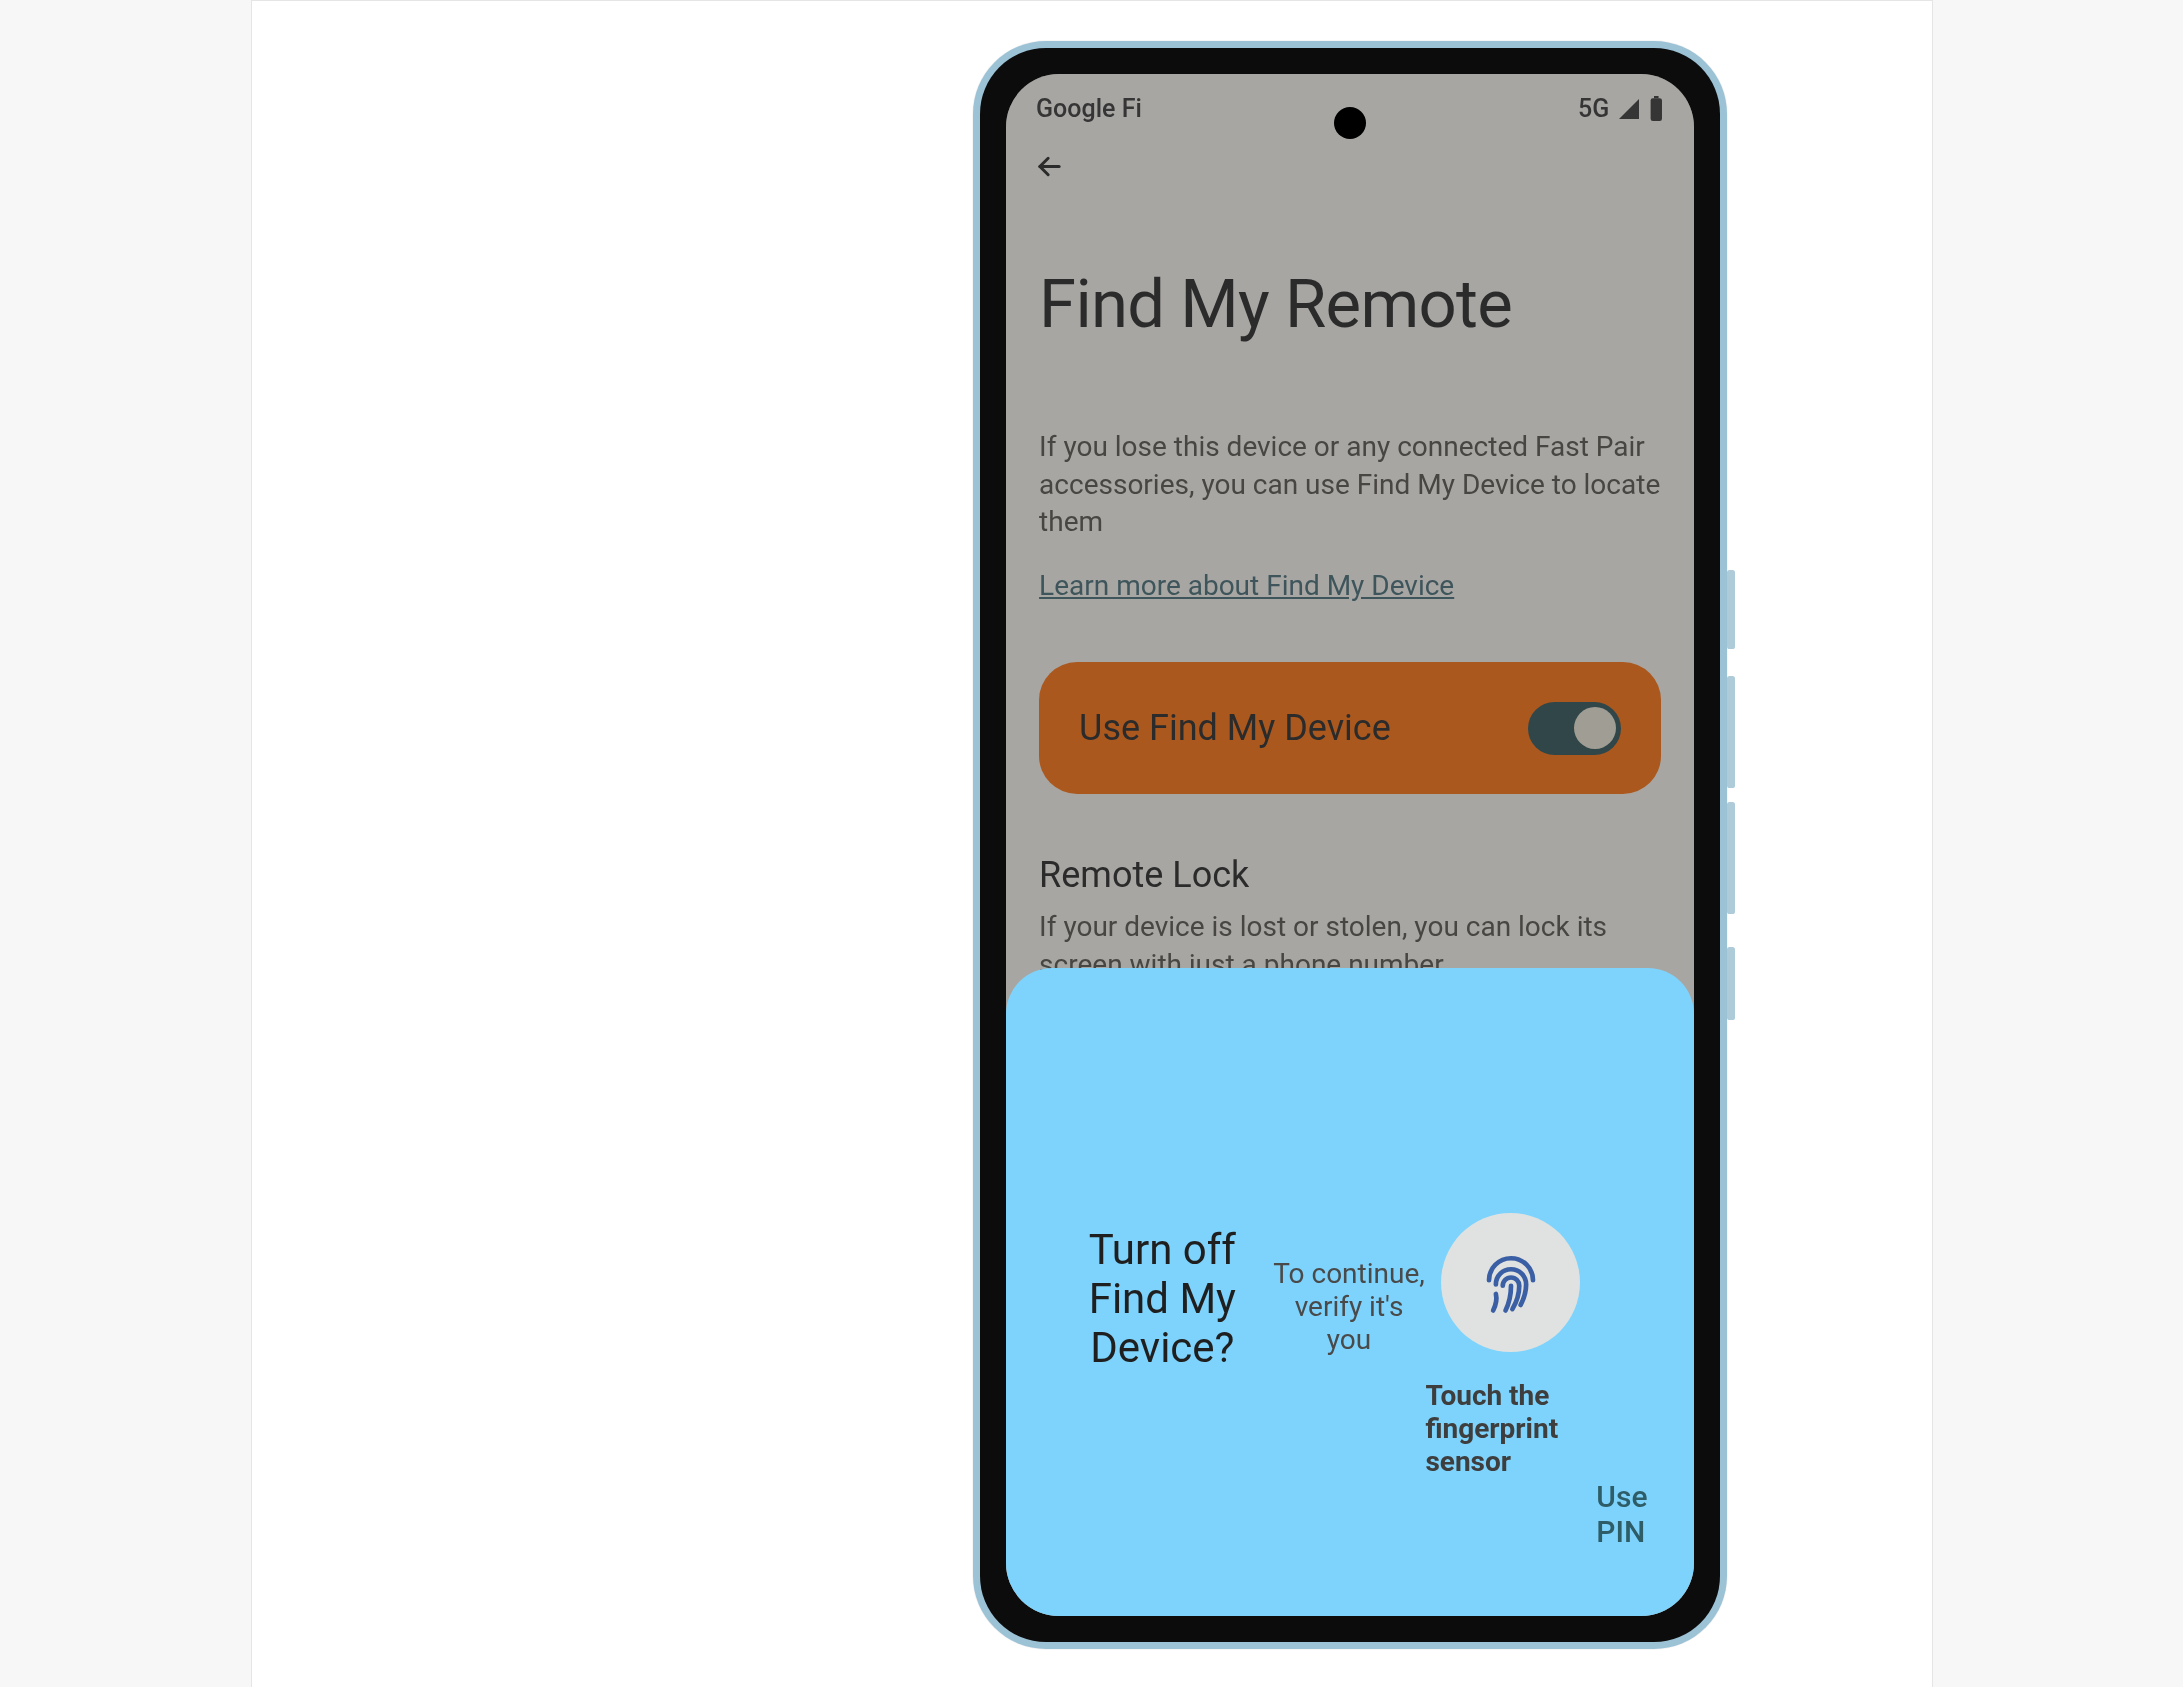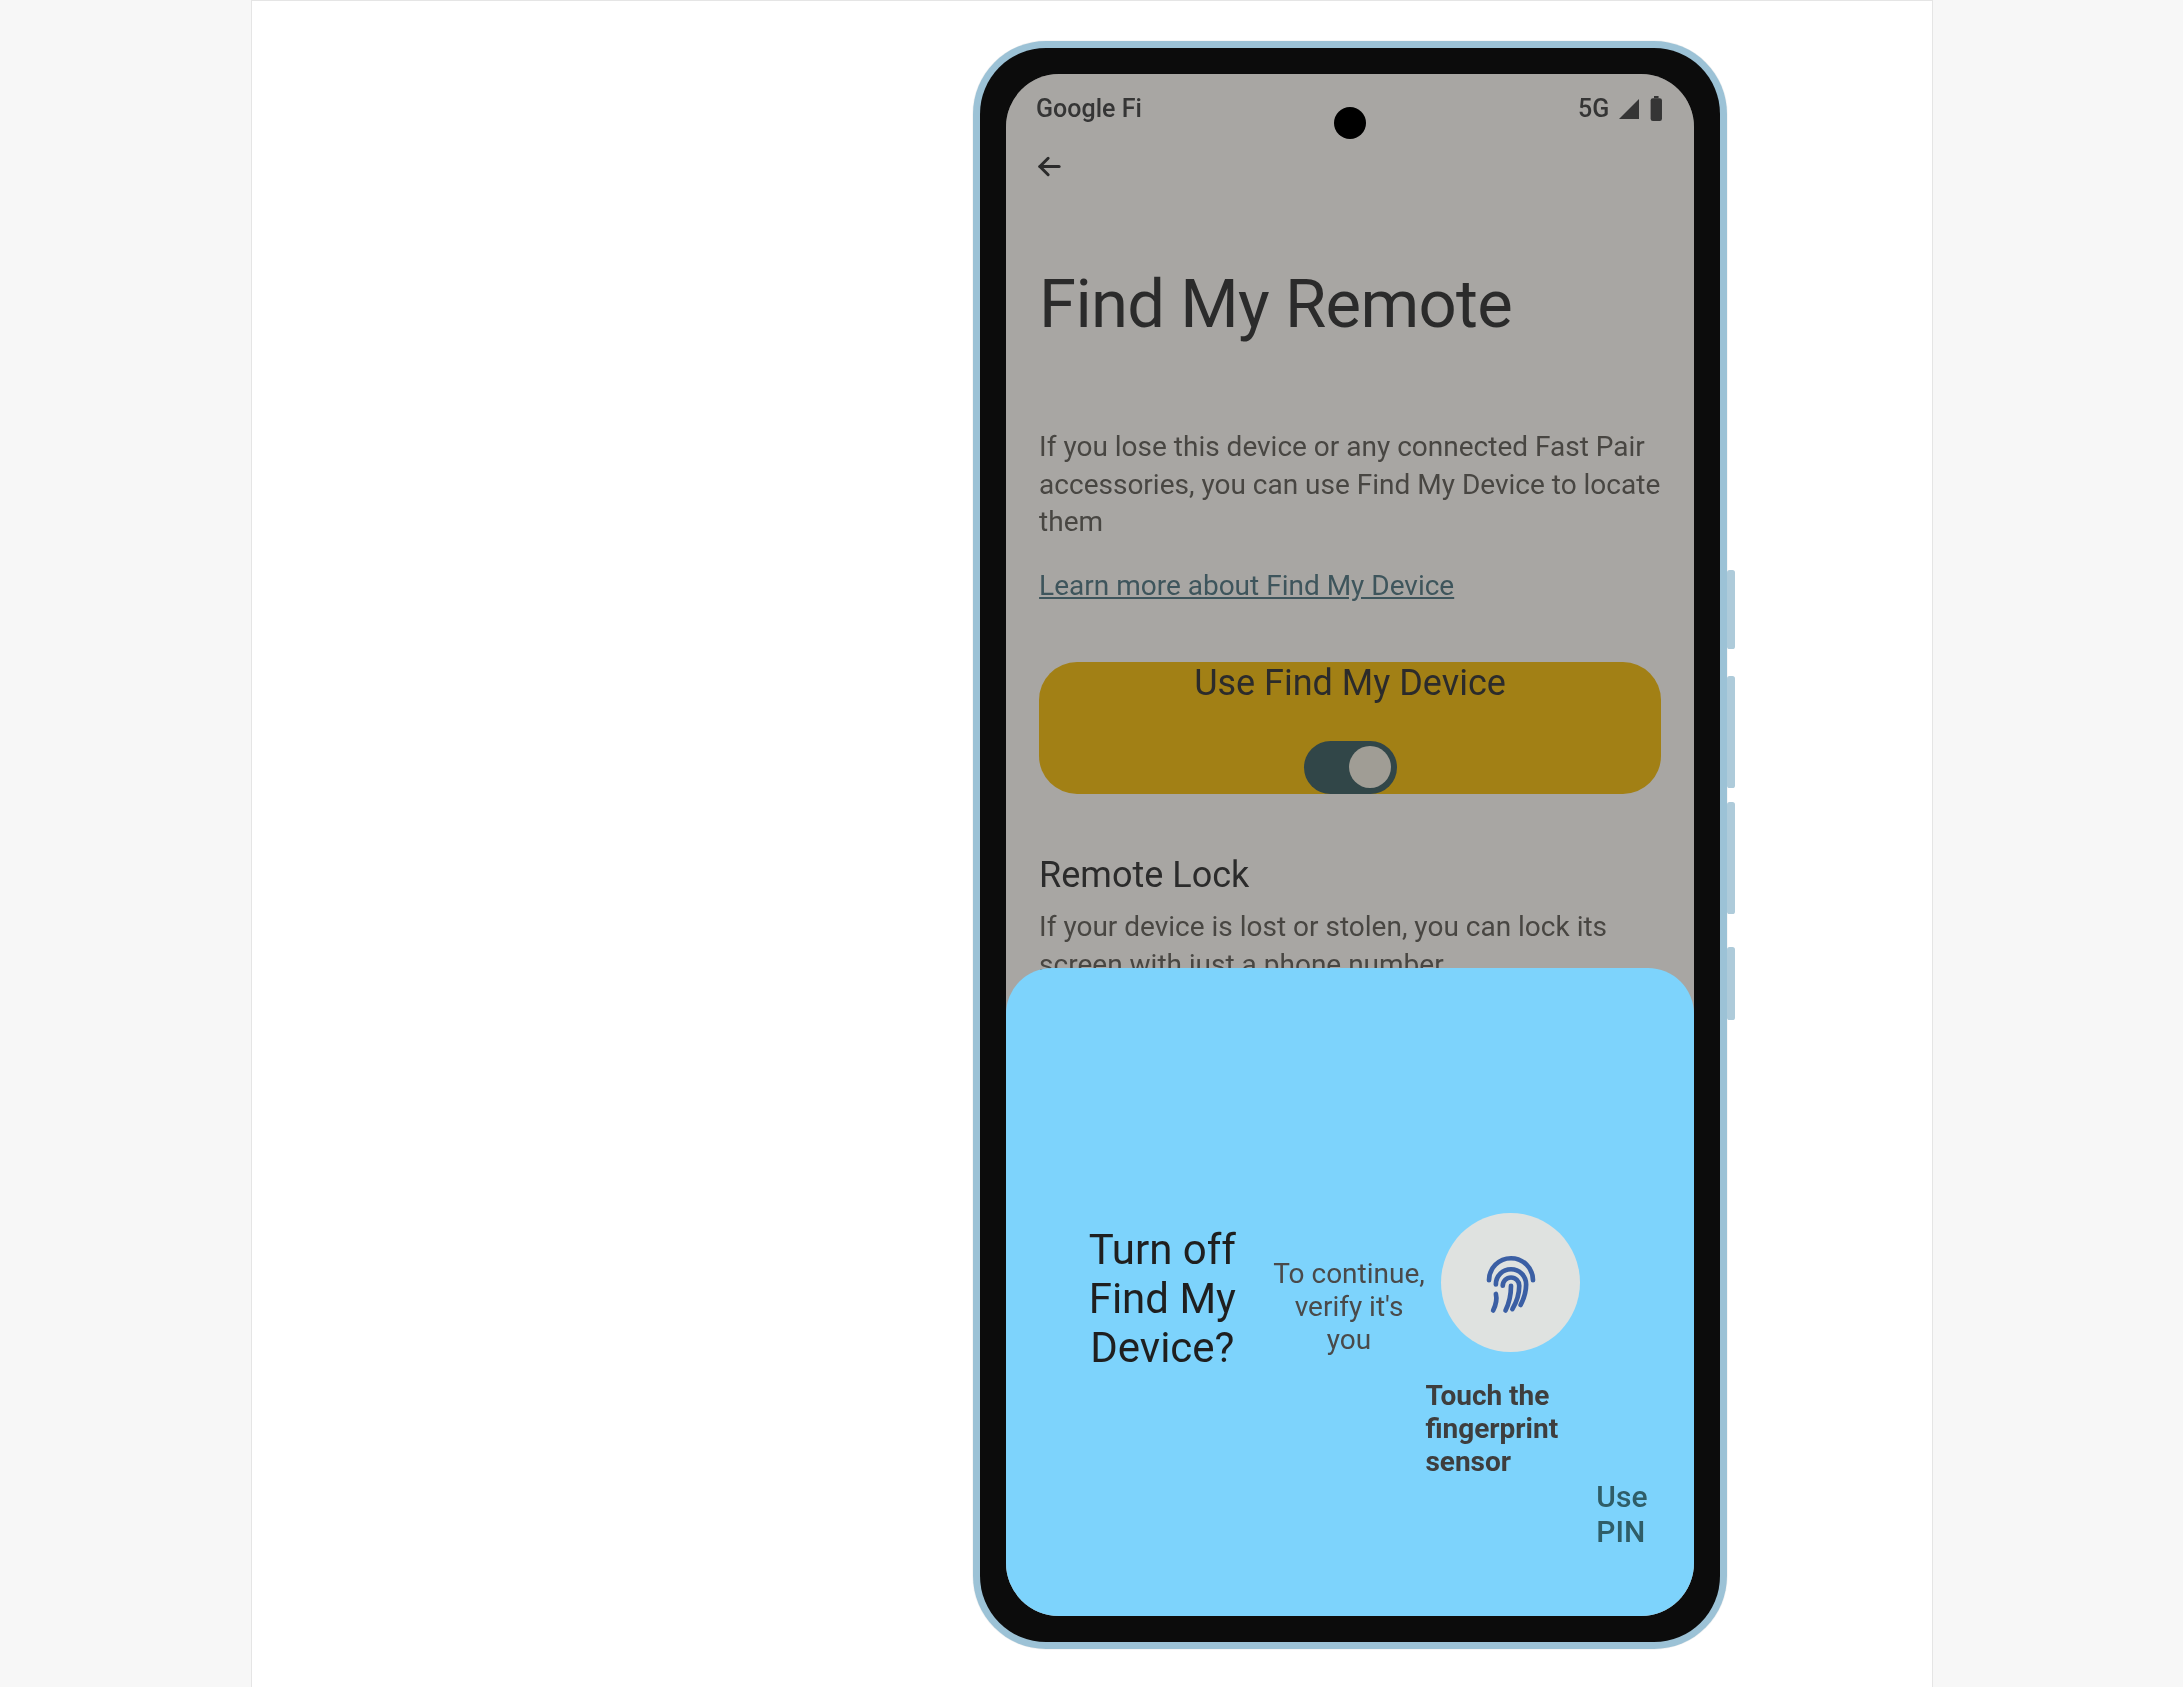--- a/index.html
+++ b/index.html
@@ -117,28 +117,27 @@
   .learn-link {
     margin-top: 28px;
     font-size: 28px;
     color: #4a6f79;
     text-decoration: underline;
     display: inline-block;
   }
 
   .toggle-row {
     margin-top: 60px;
-    background: #eab308;
+    background: #f97316;
     border-radius: 38px;
     height: 132px;
     padding: 0 40px 0 40px;
     display: flex;
     align-items: center;
     justify-content: space-between;
-    flex-direction: column;
   }
   .toggle-label {
     font-size: 36px;
     color: #2b2b2b;
   }
   .switch {
     width: 93px; height: 53px;
     background: #345659;
     border-radius: 26.5px;
     position: relative;

